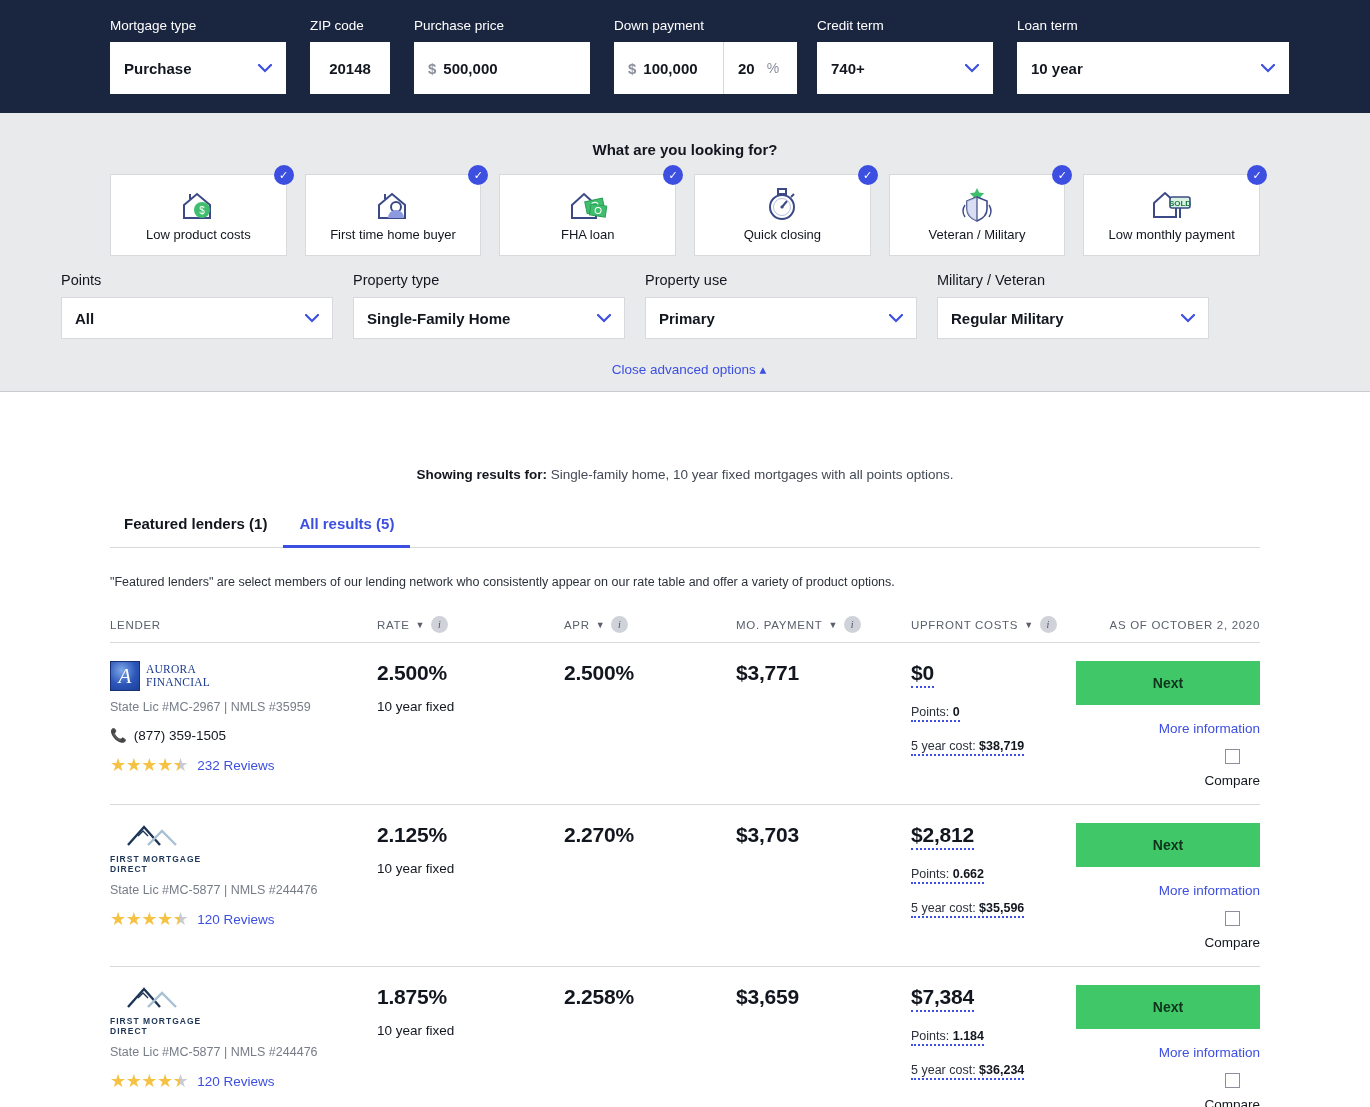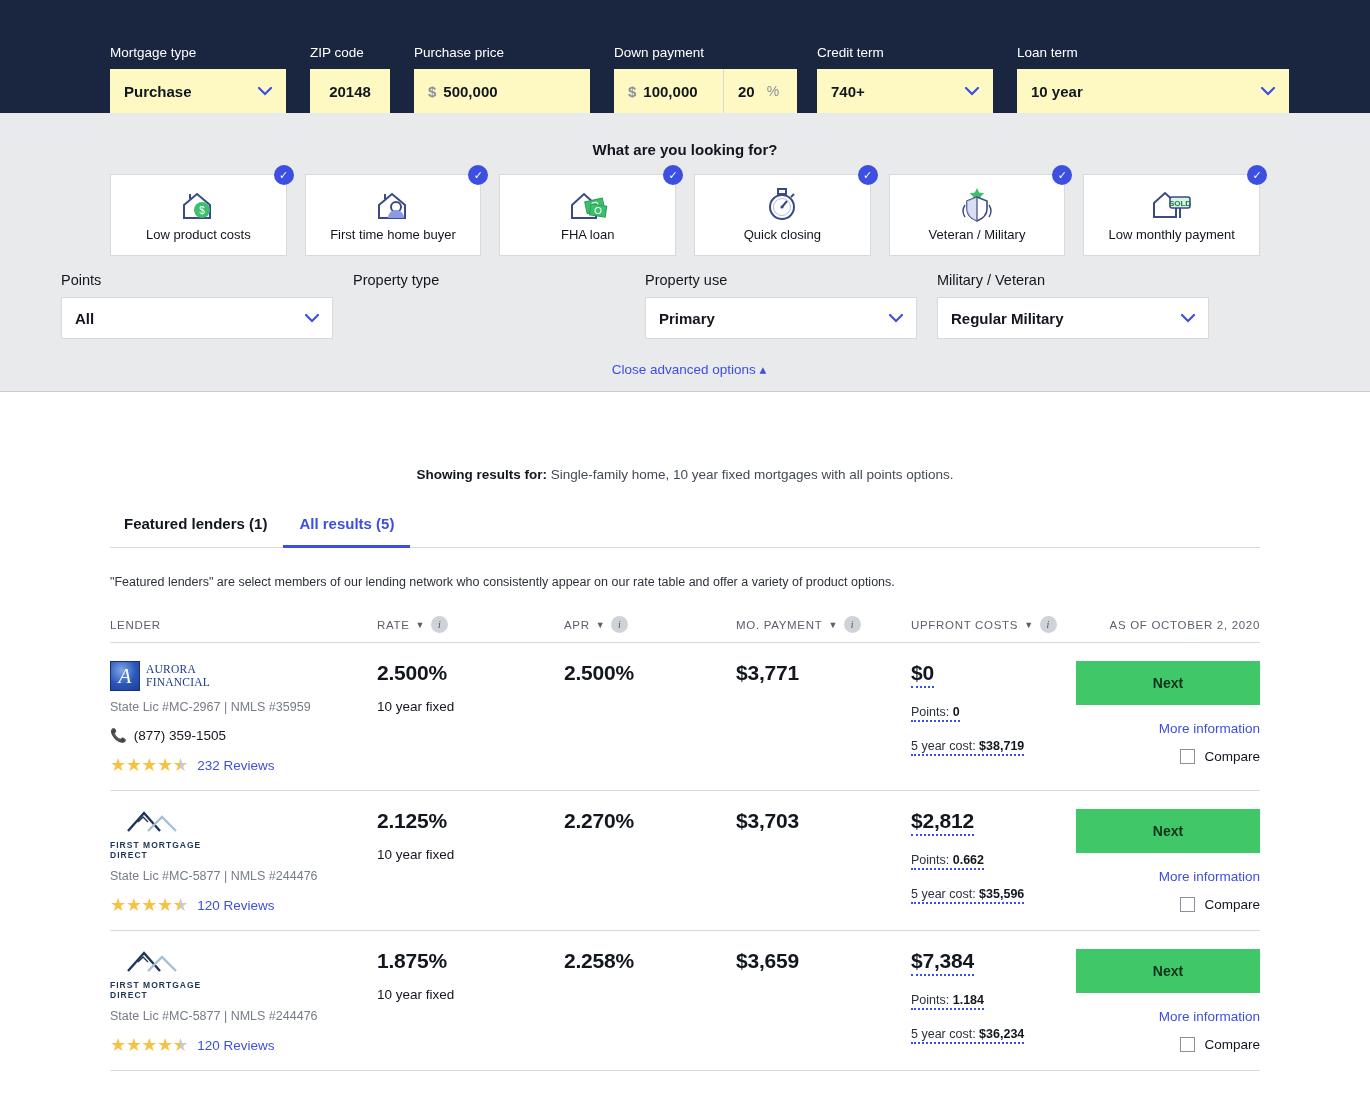--- a/index.html
+++ b/index.html
@@ -9,33 +9,33 @@
     background: #ffffff;
     overflow: hidden;
   }
 
   
   .topbar {
     background: #1a2540;
     height: 113px;
     padding: 18px 0 0 0;
     display: flex;
-    align-items: flex-end;
+    align-items: flex-start;
     gap: 0;
   }
   .tb-field { display: flex; flex-direction: column; }
   .tb-label {
     color: #ffffff;
     font-size: 13.5px;
     margin-bottom: 9px;
     white-space: nowrap;
   }
   .tb-input {
-    background: #fef9c3;
-    height: 44px;
+    background: #ffffff;
+    height: 52px;
     border: none;
     display: flex;
     align-items: center;
     padding: 0 14px;
     font-size: 15px;
     font-weight: bold;
     color: #12161f;
   }
   .tb-select {
     justify-content: space-between;
@@ -308,20 +308,21 @@
     font-size: 13.5px;
     margin-top: 16px;
     cursor: pointer;
   }
   .cmp {
     display: flex; align-items: center; gap: 9px;
     margin-top: 13px;
     font-size: 13.5px;
     color: #12161f;
     cursor: pointer;
+    flex-direction: column;
   }
   .cmpbox {
     width: 15px; height: 15px;
     border: 1px solid #8a8f9c;
     background: #fff;
   }
 </style>
 </head>
 <body>
 
@@ -481,20 +482,28 @@
       <span>All</span>
       <span class="chev">
             <svg width="14" height="9" viewBox="0 0 14 9">
               <path d="M1 1 L7 7 L13 1" fill="none" stroke="#3c4fe0" stroke-width="2.2" stroke-linecap="round"></path>
             </svg>
           </span>
     </div>
       </div>
       <div class="adv-field" style="width:272px">
     <div class="adv-label">Property type</div>
+    <div class="adv-select">
+      <span>Single-Family Home</span>
+      <span class="chev">
+            <svg width="14" height="9" viewBox="0 0 14 9">
+              <path d="M1 1 L7 7 L13 1" fill="none" stroke="#3c4fe0" stroke-width="2.2" stroke-linecap="round"></path>
+            </svg>
+          </span>
+    </div>
       </div>
       <div class="adv-field" style="width:272px">
     <div class="adv-label">Property use</div>
     <div class="adv-select">
       <span>Primary</span>
       <span class="chev">
             <svg width="14" height="9" viewBox="0 0 14 9">
               <path d="M1 1 L7 7 L13 1" fill="none" stroke="#3c4fe0" stroke-width="2.2" stroke-linecap="round"></path>
             </svg>
           </span>

